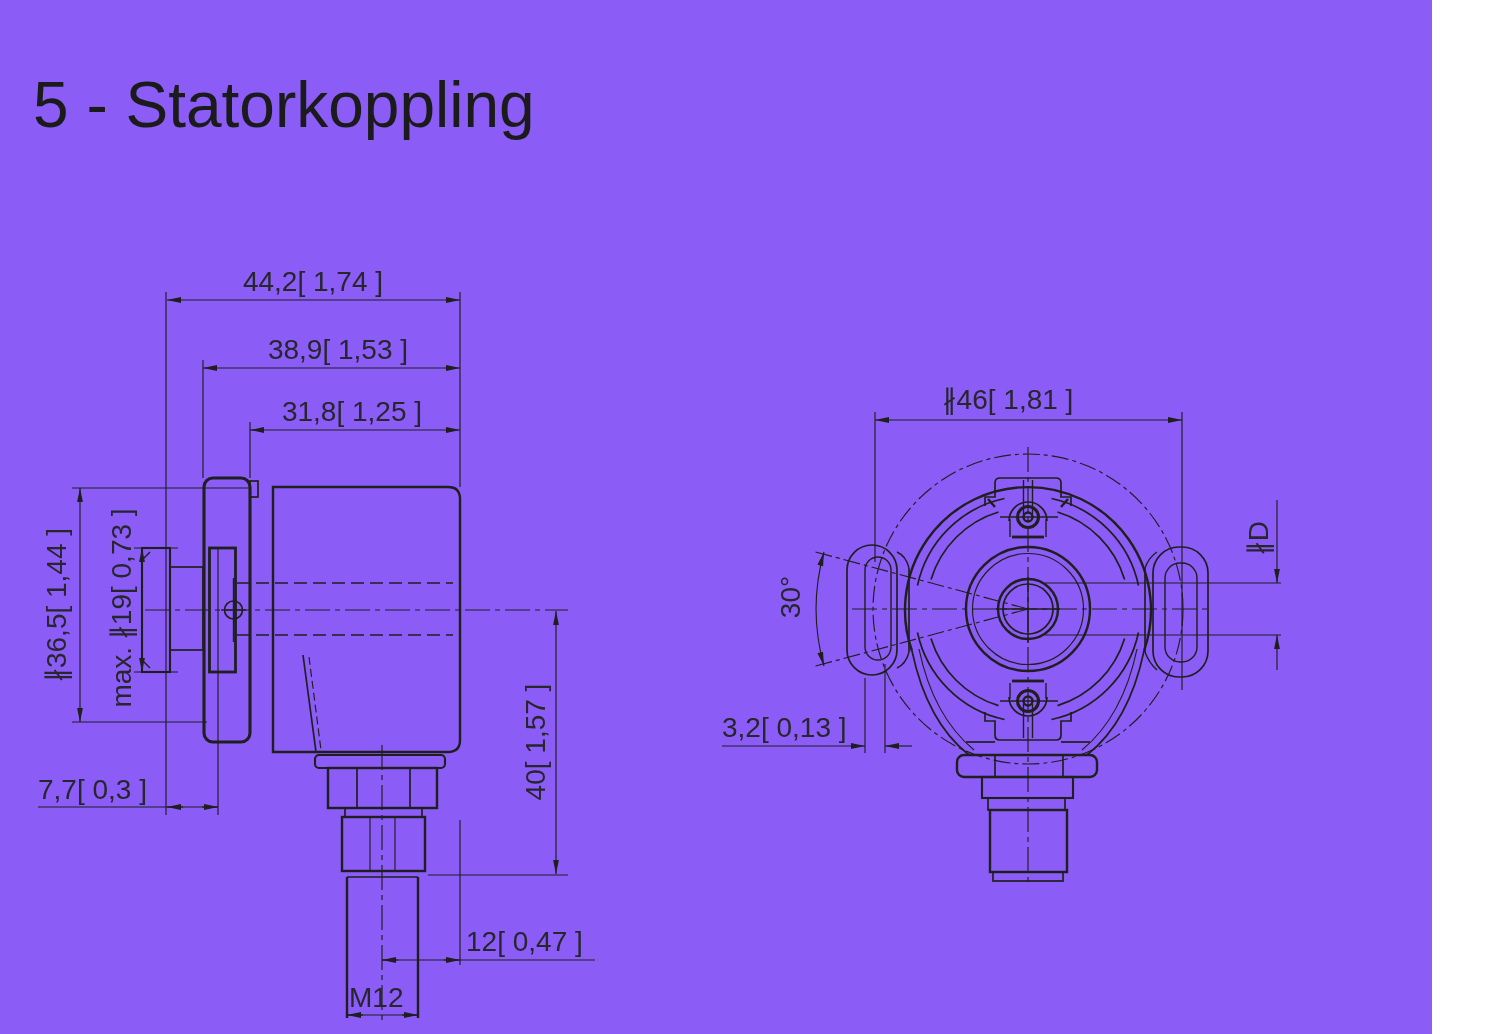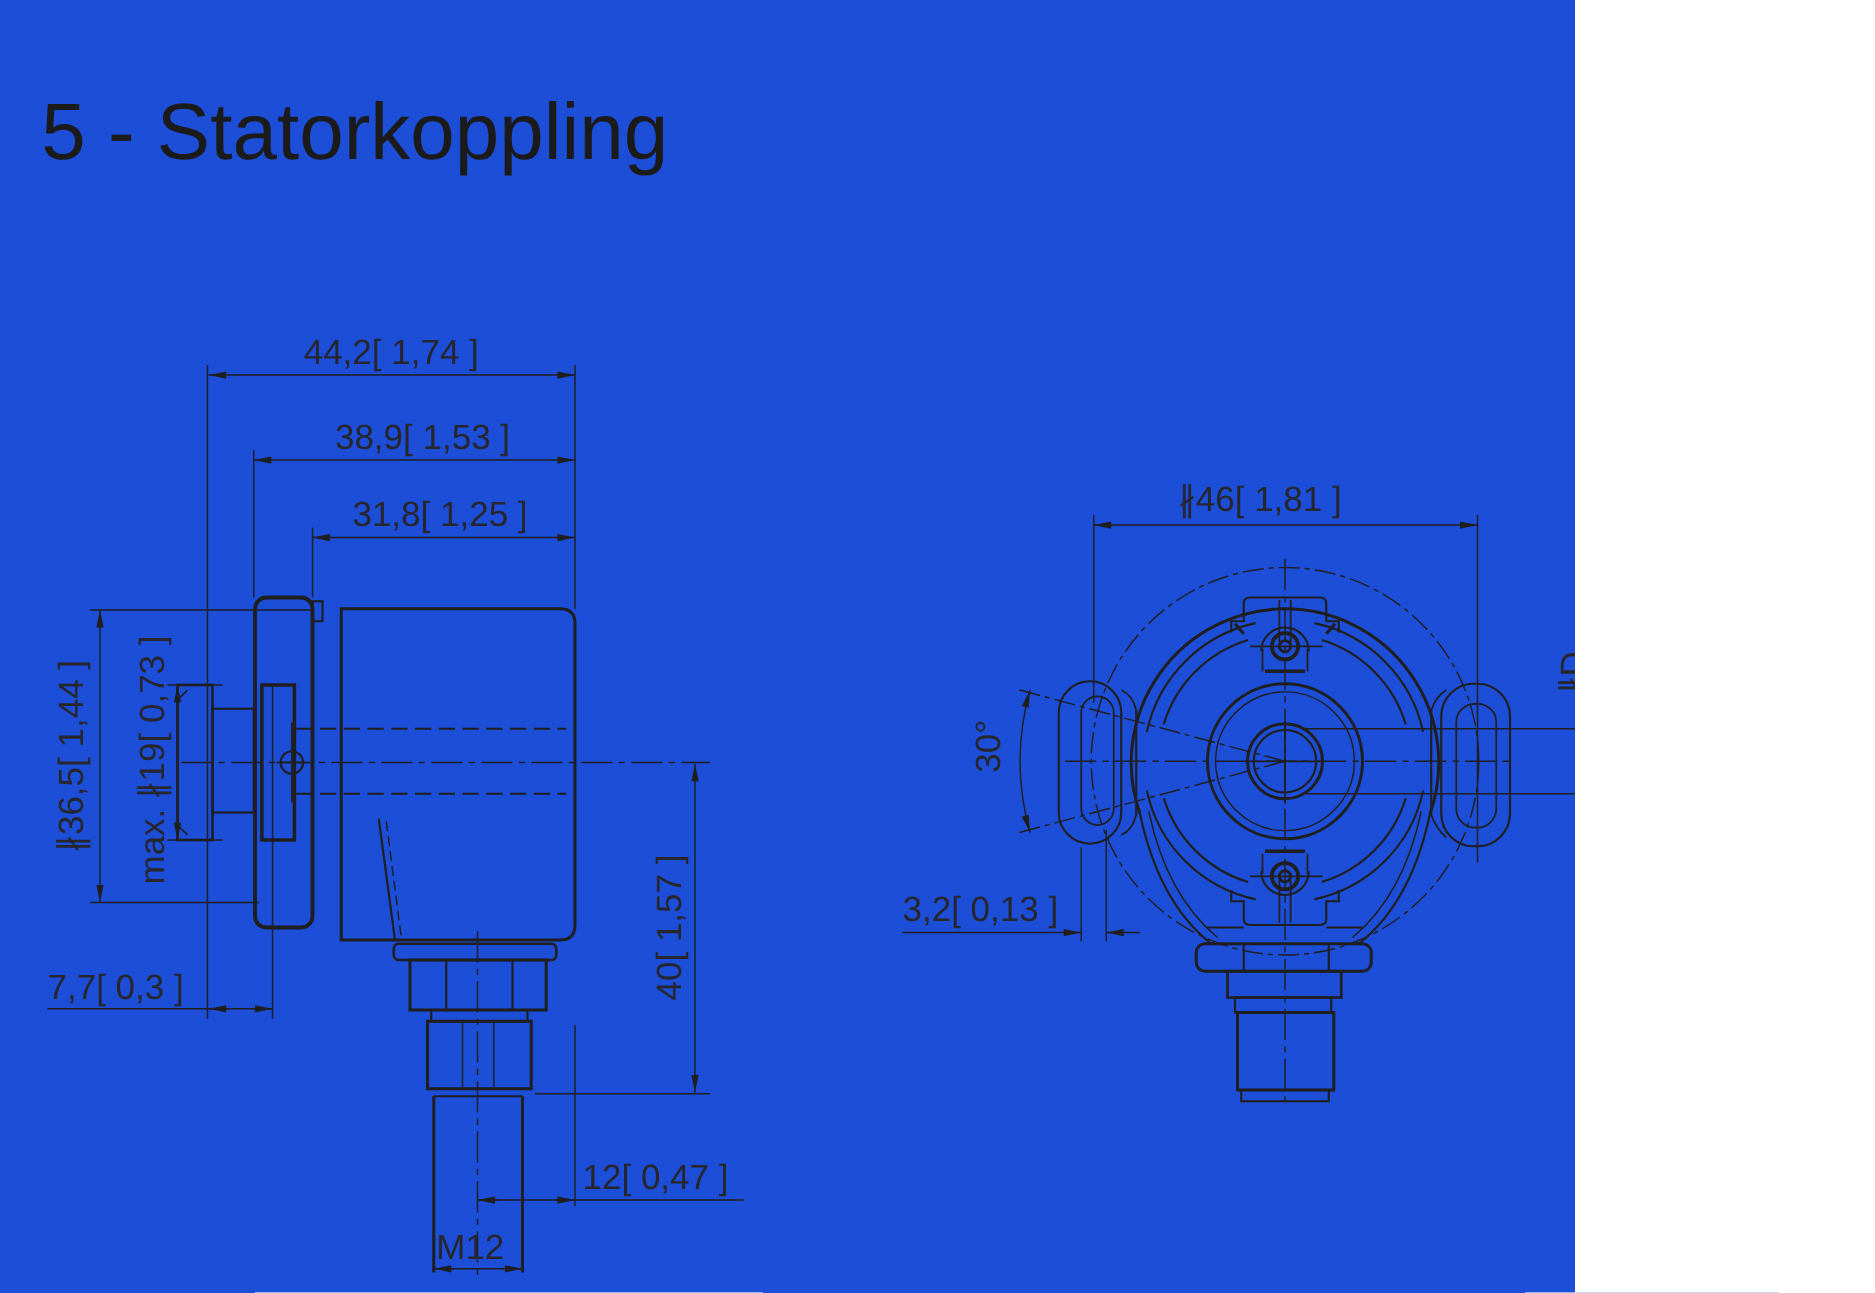--- a/index.html
+++ b/index.html
@@ -1,16 +1,16 @@
 <!DOCTYPE html>
 <html><head>
 <meta charset="utf-8">
 <style>
   html,body{margin:0;padding:0;background:#ffffff;}
-  .page{position:relative;width:1260px;height:1034px;background:#1d4ed8;overflow:hidden;
+  .page{position:relative;width:1432px;height:1034px;background:#8b5cf6;overflow:hidden;
         font-family:"Liberation Sans",sans-serif;}
   svg{display:block;}
   .ln{stroke:#1f1f1f;fill:none;stroke-linecap:butt;}
   .w1{stroke-width:1.15px;}
   .w13{stroke-width:1.4px;}
   .w16{stroke-width:1.7px;}
   .w2{stroke-width:2.1px;}
   .w22{stroke-width:2.4px;}
   .w28{stroke-width:2.8px;}
   .w3{stroke-width:3.1px;}

